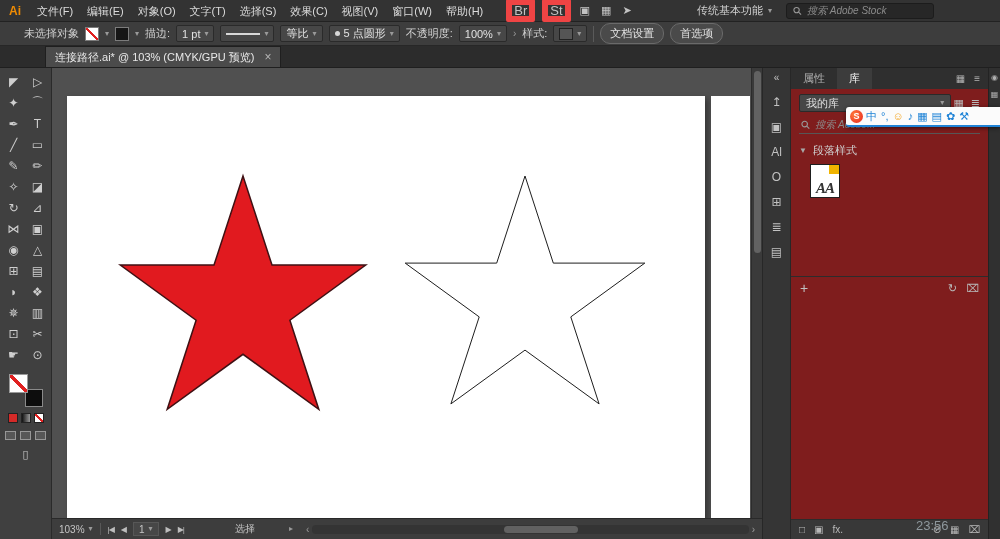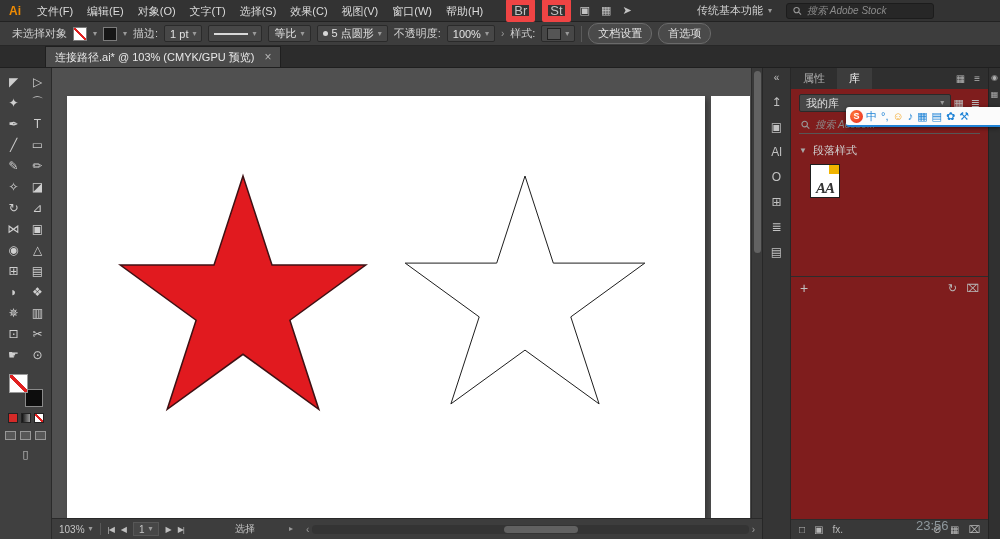--- a/index.html
+++ b/index.html
@@ -27,21 +27,21 @@
                   border:1px solid #1c1c1c; border-radius:3px; padding:1px 6px;
                   width:148px; height:16px; }
   .stock-search input, .lib-search input { background:transparent; border:none; outline:none;
                   color:#a9a9a9; font-style:italic; font-size:10px; width:100%;
                   font-family:inherit; }
   input::placeholder { color:#8b8b8b; font-style:italic; }
 
   
   .controlbar { position:absolute; top:22px; left:0; right:0; height:24px; background:#3d3d3d;
                 border-bottom:1px solid #272727; display:flex; align-items:center; gap:6px;
-                padding:0 12px; z-index:5; }
+                padding:0 24px; z-index:5; }
   .cb-label { color:#cfcfcf; white-space:nowrap; }
   .cb-dd { display:inline-flex; align-items:center; gap:4px; background:#474747;
            border:1px solid #2a2a2a; border-radius:2px; padding:0 5px; color:#e2e2e2;
            height:17px; white-space:nowrap; }
   .swatch { width:14px; height:14px; display:inline-block; border:1px solid #7c7c7c; }
   .fill-none { background-color:#fff;
     background-image:linear-gradient(45deg, transparent 43%, #e02020 43%, #e02020 57%, transparent 57%); }
   .stroke-sw { background:#161616; }
   .line-preview { width:34px; height:2px; background:#d8d8d8; }
   .dot { width:5px; height:5px; background:#d8d8d8; border-radius:50%; }

